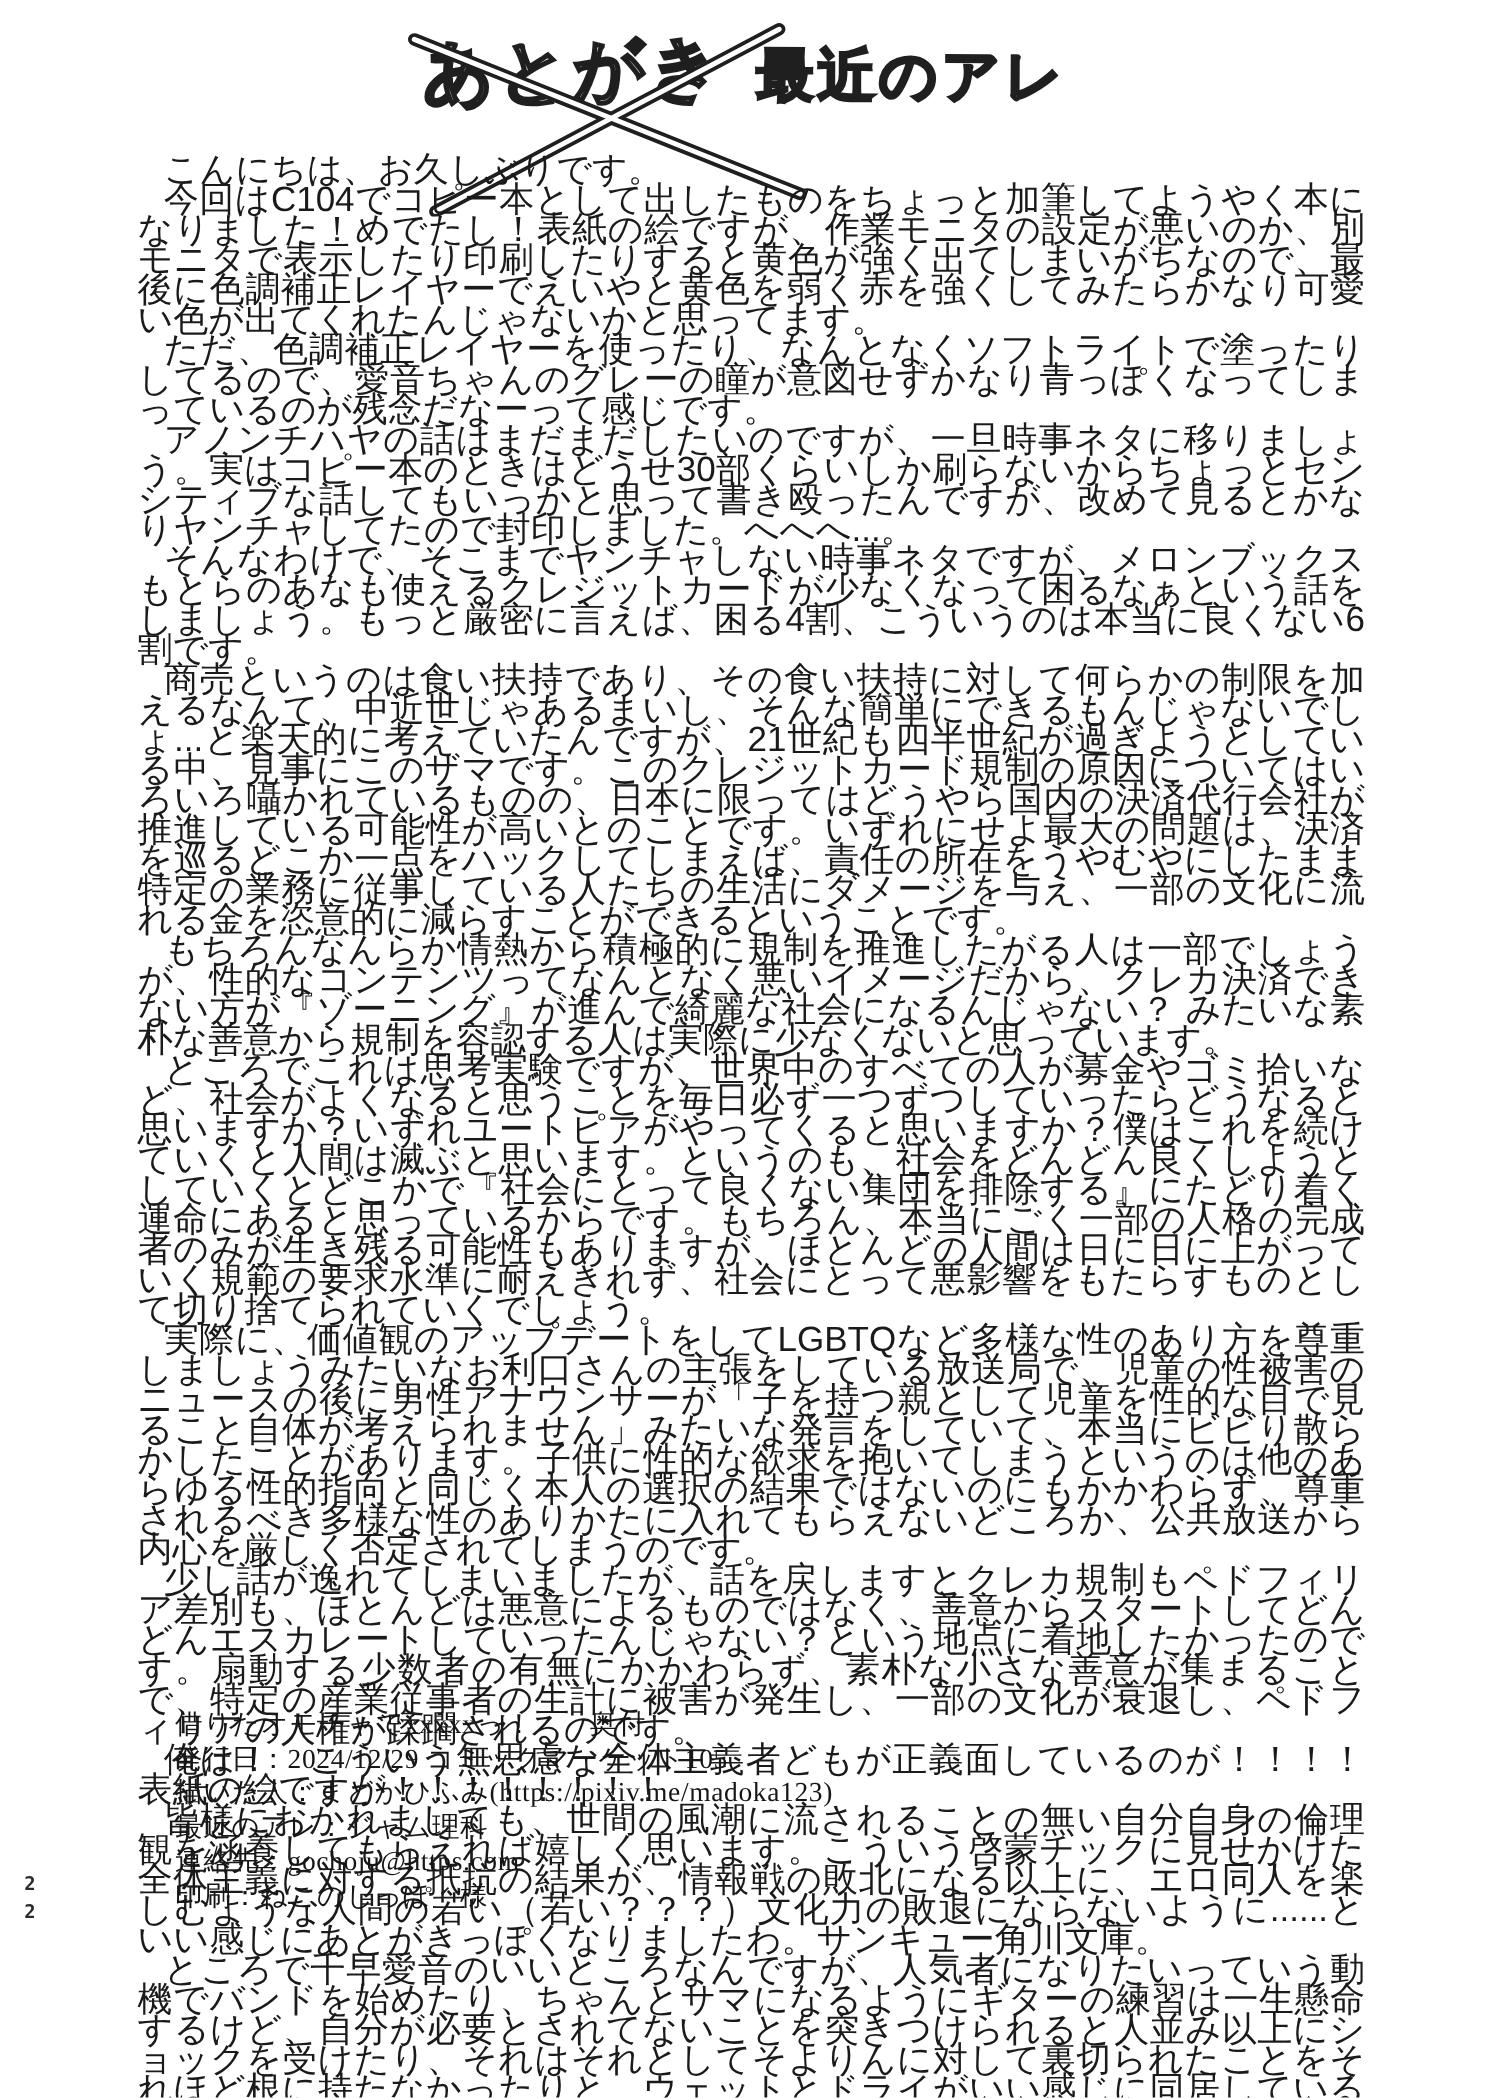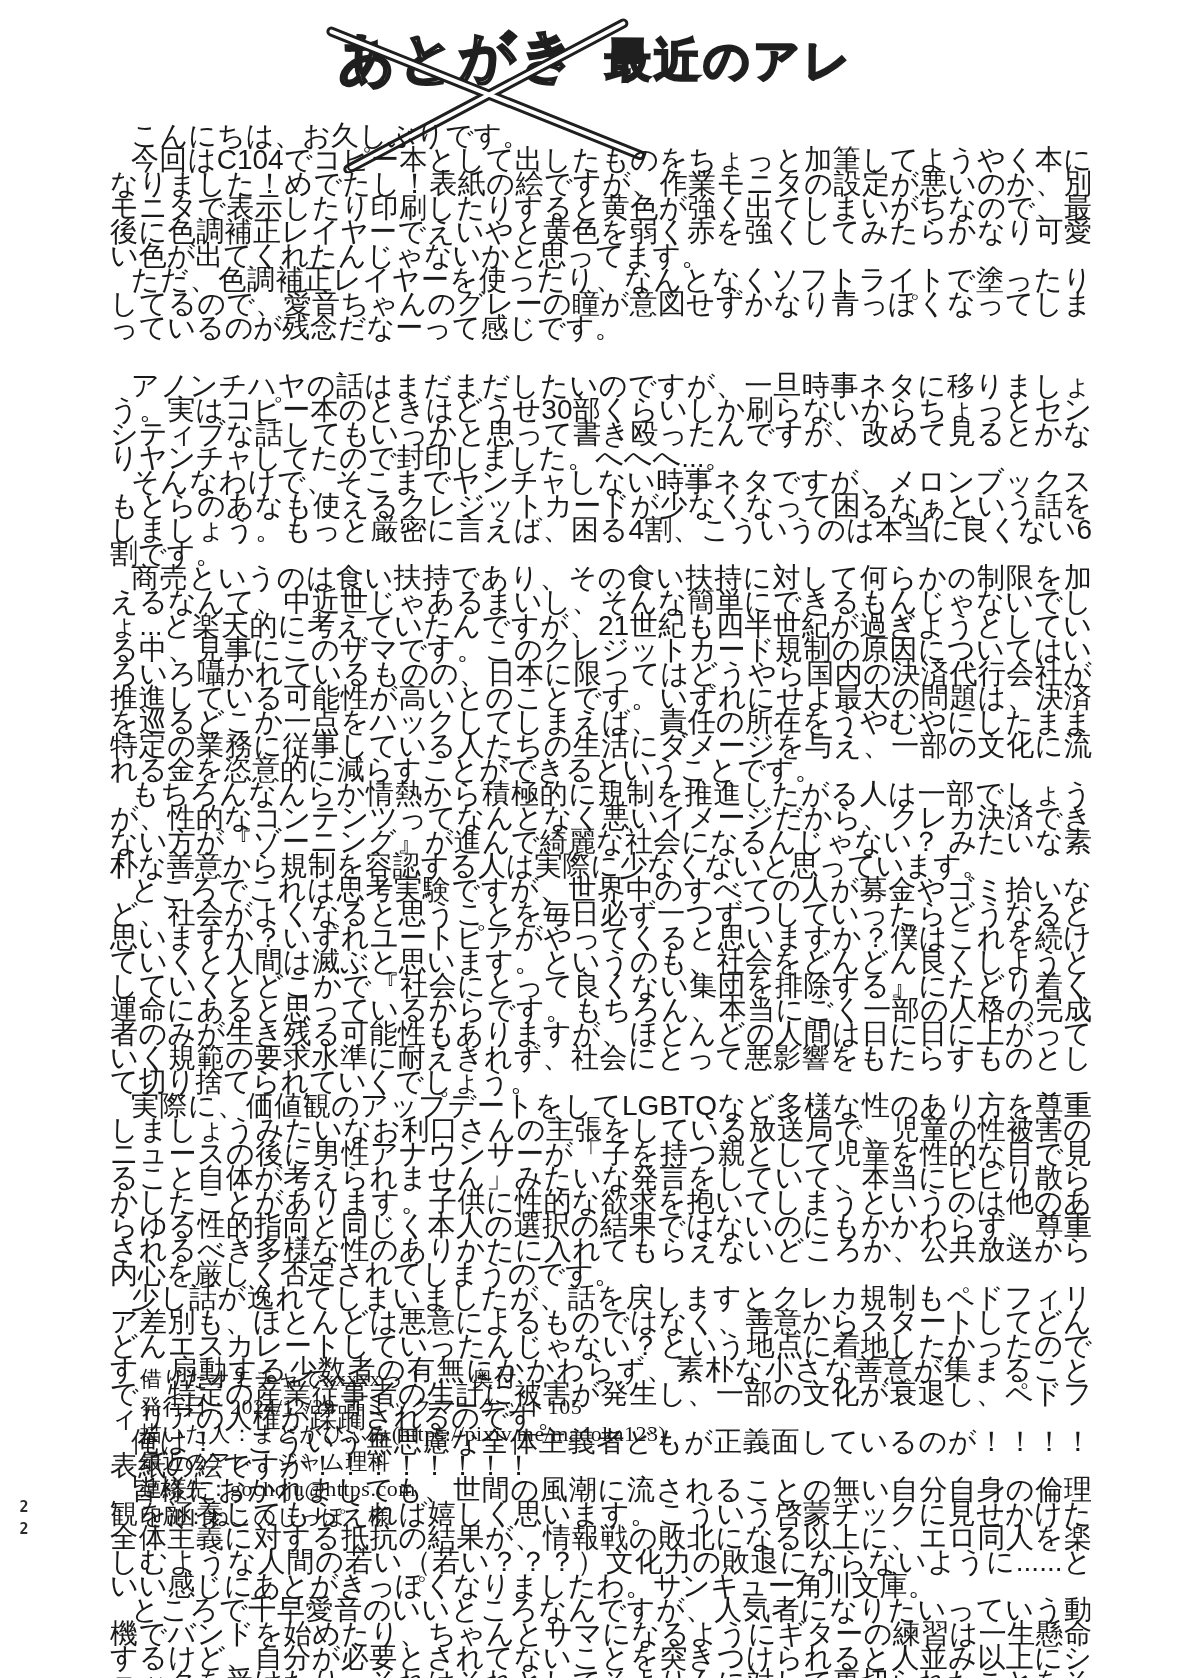--- a/index.html
+++ b/index.html
@@ -38,21 +38,21 @@
   }
 
   
   .body-text {
     position: absolute; left: 110px; top: 124px; width: 982px;
     font-size: 28px; line-height: 24px;
     text-align: justify;
     word-break: break-all;
   }
   .body-text p { margin: 0; text-indent: 21px; }
-  .body-text p.gap-after { margin-bottom: 34px; }
+  .body-text p.gap-after { }
   .body-text p.biggap-after { }
 
   
   .colophon {
     position: absolute; left: 112px; top: 1366px;
     font-family: "Liberation Serif", serif;
     font-size: 22px; line-height: 26.5px;
     color: #161616;
     letter-spacing: 0.5px;
     margin-left: 28px;

